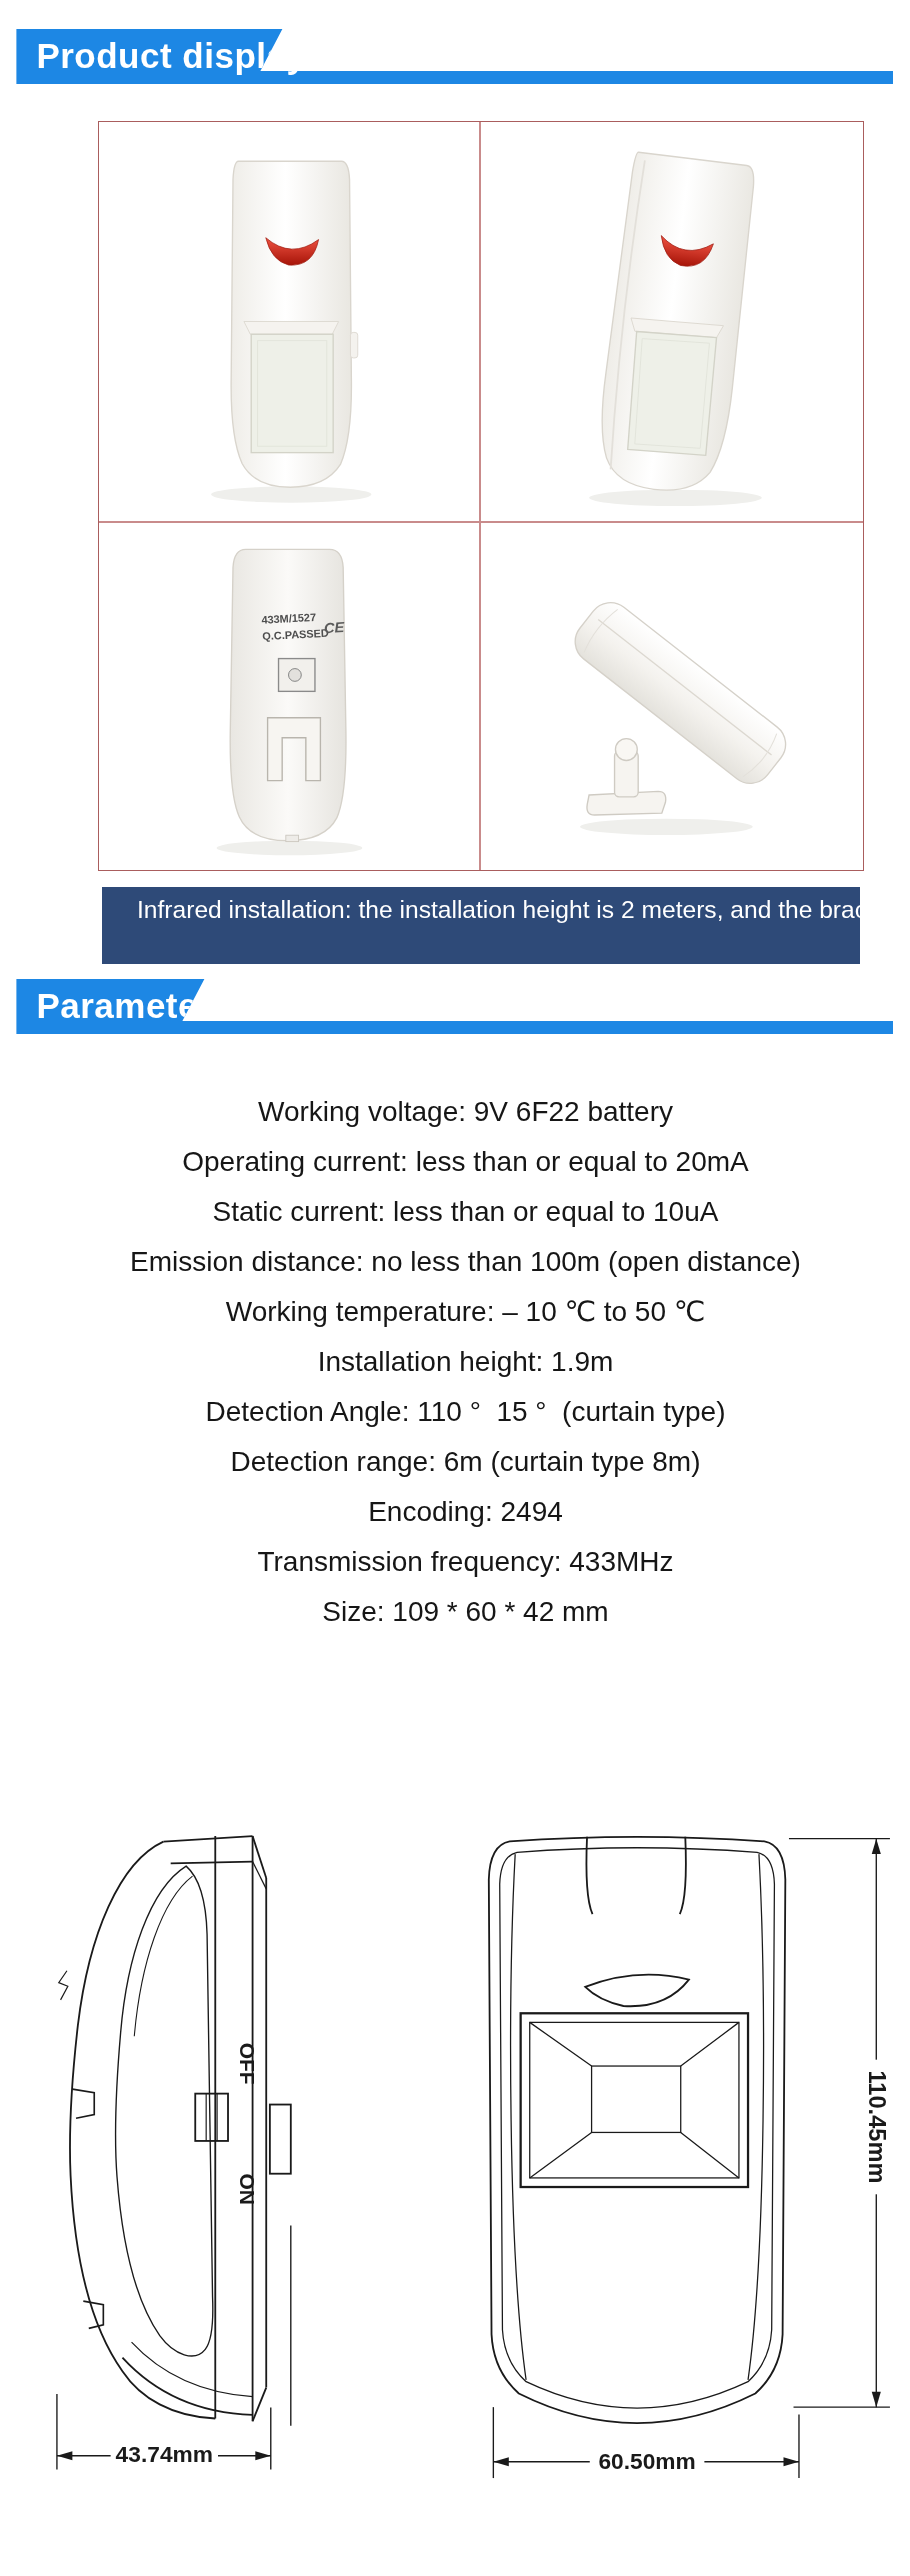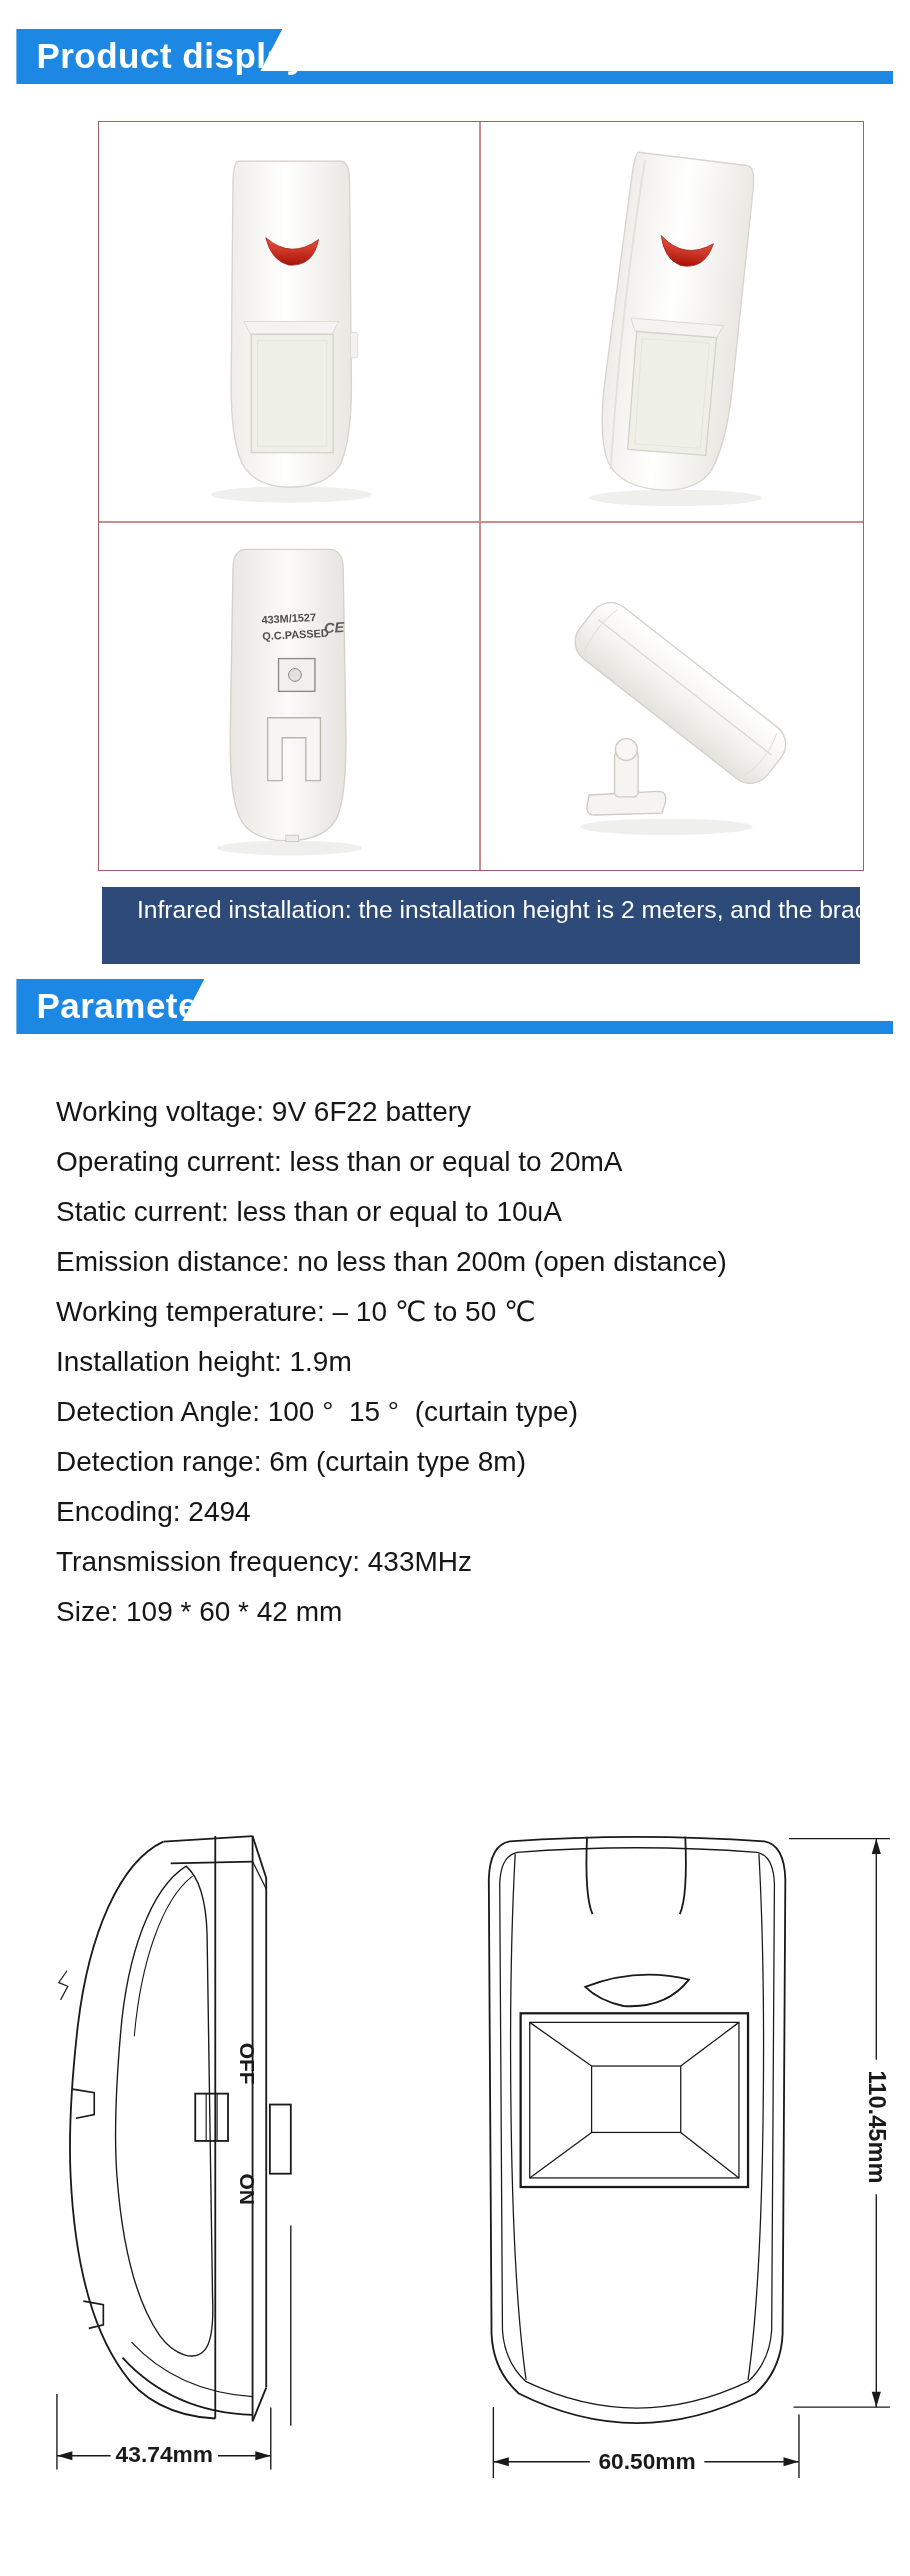--- a/index.html
+++ b/index.html
@@ -21,21 +21,21 @@
   .grid-div-v{position:absolute;left:380px;top:0;width:1.8px;height:100%;background:#c98b8b;}
   .grid-div-h{position:absolute;left:0;top:399px;width:100%;height:1.8px;background:#c98b8b;}
   .cellsvg{position:absolute;}
 
   
   #caption{position:absolute;left:102px;top:887px;width:758px;height:77px;background:#2e4a78;}
   #caption .cl{color:#ffffff;font-size:24.6px;line-height:32px;margin-left:35px;white-space:pre;}
   #caption .cl:first-child{margin-top:7.3px;}
 
   
-  #spec-list{position:absolute;left:56px;top:1087px;width:819px;}
+  #spec-list{position:absolute;left:56px;top:1087px;width:819px;text-align:center;}
   .spec-line{font-size:28px;line-height:50px;color:#161616;white-space:pre;}
 
   
   .draw{position:absolute;}
   svg text{font-family:"Liberation Sans","DejaVu Sans",sans-serif;}
 </style>
 </head>
 <body>
 
 <div id="page">
@@ -133,24 +133,24 @@
   </div>
 
   <div class="banner" id="banner-parameter">
     <span class="bt">Parameter</span>
   </div>
 
   <div id="spec-list">
     <div class="spec-line">Working voltage: 9V 6F22 battery</div>
     <div class="spec-line">Operating current: less than or equal to 20mA</div>
     <div class="spec-line">Static current: less than or equal to 10uA</div>
-    <div class="spec-line">Emission distance: no less than 200m (open distance)</div>
+    <div class="spec-line">Emission distance: no less than 100m (open distance)</div>
     <div class="spec-line">Working temperature: – 10 ℃ to 50 ℃</div>
     <div class="spec-line">Installation height: 1.9m</div>
-    <div class="spec-line">Detection Angle: 100 °  15 °  (curtain type)</div>
+    <div class="spec-line">Detection Angle: 110 °  15 °  (curtain type)</div>
     <div class="spec-line">Detection range: 6m (curtain type 8m)</div>
     <div class="spec-line">Encoding: 2494</div>
     <div class="spec-line">Transmission frequency: 433MHz</div>
     <div class="spec-line">Size: 109 * 60 * 42 mm</div>
   </div>
 
   <svg class="draw" style="left:36px;top:1825px" width="273" height="651" viewBox="0 0 300 715">
     <g fill="none" stroke="#1a1a1a" stroke-width="2">
 
       <path d="M 140 18 C 92 40 58 120 46 220 C 38 290 36 340 38 385 C 42 470 58 548 95 600 C 115 630 150 650 197 652"></path>

